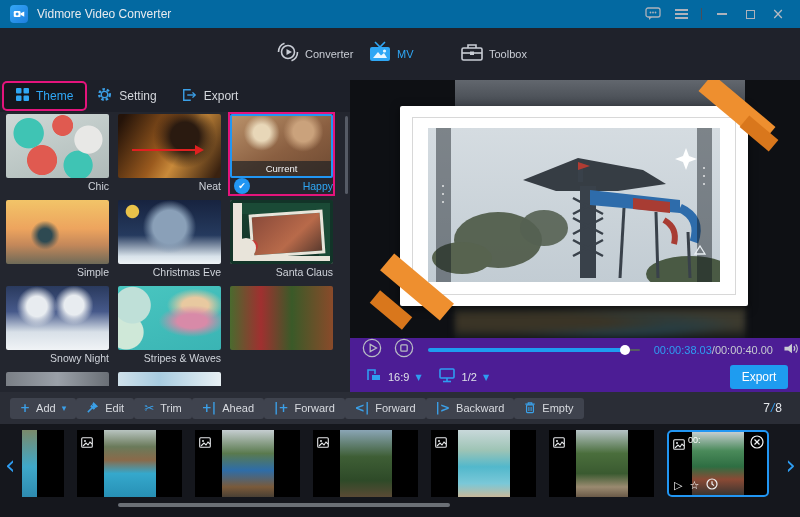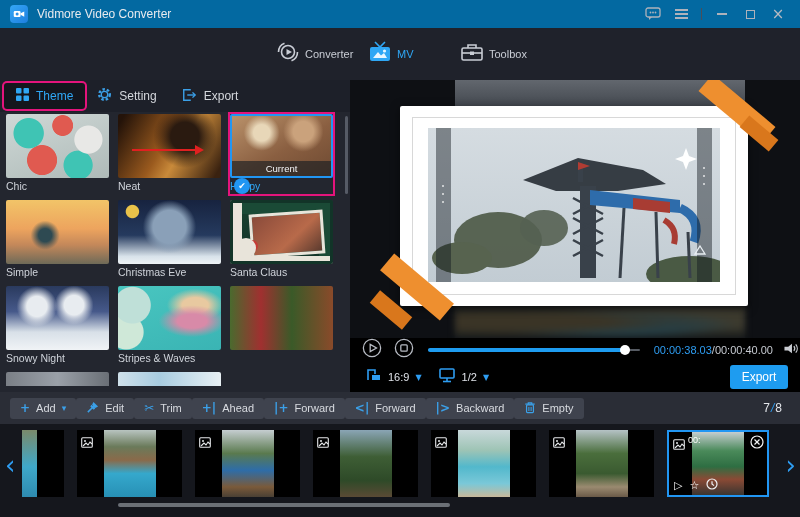--- a/index.html
+++ b/index.html
@@ -27,21 +27,21 @@
   .nav-tab.active .nlabel { color:#2fa7f5; }
 
   
   .left-panel { position:absolute; left:0; top:80px; width:350px; height:312px; background:#23262f; overflow:hidden; }
   .panel-tabs { position:relative; height:32px; background:#1d2029; display:flex; align-items:center; }
   .ptab { display:flex; align-items:center; gap:7px; padding:0 12px; height:26px; font-size:12px; color:#d4d7dc; }
   .ptab.active { background:#14161d; border-radius:3px; margin-left:4px; color:#2fa7f5; box-shadow:0 0 0 2px #e4147c; }
   .theme-grid { position:absolute; left:0; top:32px; width:350px; height:274px; overflow:hidden; display:grid; grid-template-columns:103px 103px 103px; grid-auto-rows:80px; gap:6px 9px; padding:2px 0 0 6px; }
   .tile { position:relative; width:103px; }
   .thumb { position:relative; width:103px; height:64px; border-radius:2px; overflow:hidden; }
-  .tlabel { height:16px; line-height:16px; text-align:left; font-size:10.5px; color:#cfd3da; white-space:nowrap; }
+  .tlabel { height:16px; line-height:16px; text-align:right; font-size:10.5px; color:#cfd3da; white-space:nowrap; }
   .tile.selected .thumb { border:2px solid #2196f3; }
   .tile.selected .tlabel { color:#2fa7f5; }
   .tile.annotated { box-shadow:0 0 0 2px #e4147c; }
   .current-bar { position:absolute; left:0; right:0; bottom:0; height:15px; background:rgba(30,32,36,.68); color:#f2f3f5; font-size:9.5px; text-align:center; line-height:15px; }
   .check-badge { position:absolute; left:4px; bottom:0px; width:16px; height:16px; border-radius:50%; background:#2196f3; color:#fff; font-size:9px; line-height:16px; text-align:center; }
   .red-arrow { position:absolute; left:14%; top:54%; width:62%; height:2px; background:#e02020; }
   .red-arrow:after { content:""; position:absolute; right:-8px; top:-4px; border-left:9px solid #e02020; border-top:5px solid transparent; border-bottom:5px solid transparent; }
   .xmas-text { position:absolute; left:0; right:0; top:26px; text-align:center; color:#f4f6f4; font-size:9px; letter-spacing:1px; }
   .xmas-text .l2 { color:#c43b35; font-size:7px; letter-spacing:0; }
   
@@ -56,21 +56,21 @@
   .th-santa:before { content:""; position:absolute; left:6px; bottom:6px; width:20px; height:20px; border-radius:50%; background:#e8e4da; z-index:2; box-shadow:6px -2px 0 -4px #c43b35; }
   .th-snowy { background:radial-gradient(circle at 30% 32%, #e8ecf0 0 12%, transparent 24%), radial-gradient(circle at 66% 30%, #e8ecf0 0 12%, transparent 24%), linear-gradient(180deg,#2a3a5e 0%,#46598a 40%,#d8e0e8 72%,#f0f3f6 100%); }
   .th-stripes { background:radial-gradient(circle at 14% 30%, #bfe0d8 0 18%, transparent 19%), radial-gradient(circle at 8% 72%, #cfe8d8 0 16%, transparent 17%), radial-gradient(ellipse at 72% 55%, #d88aa8 0 14%, transparent 32%), radial-gradient(ellipse at 75% 30%, #e8c9a0 0 12%, transparent 26%), linear-gradient(160deg,#49c6c0,#3ab4b4); }
   .sliver { width:103px; height:64px; border-radius:2px; }
   .sl1 { background:linear-gradient(90deg,#4a6a2e,#a03030 30%,#3a5a28 60%,#8a4a2a); }
   .sl2 { background:linear-gradient(90deg,#7a7f86,#9aa0a8 50%,#6a6f76); }
   .sl3 { background:linear-gradient(90deg,#cfe0ea,#a8cce0 40%,#e8f0f4); }
   .v-scrollbar { position:absolute; right:2px; top:36px; width:3px; height:78px; border-radius:2px; background:#565b66; }
 
   
-  .right-panel { position:absolute; left:350px; top:80px; width:450px; height:312px; background:#000000; }
+  .right-panel { position:absolute; left:350px; top:80px; width:450px; height:312px; background:#4c1d95; }
   .stage { position:absolute; left:0; top:0; width:450px; height:258px; background:#0e1014; overflow:hidden; }
   .backdrop { position:absolute; left:105px; top:0; width:290px; height:258px; background:linear-gradient(180deg,#62676e 0%,#4a4f56 8%,#2c3037 22%,#16181d 48%,#111318 100%); }
   .backdrop-bottom { position:absolute; left:105px; top:226px; width:290px; height:32px; background:radial-gradient(ellipse at 20% 50%, #3a3426 0 30%, transparent 60%), radial-gradient(ellipse at 55% 60%, #23404a 0 25%, transparent 55%), radial-gradient(ellipse at 85% 40%, #3c3a2e 0 30%, transparent 60%), #20221f; filter:blur(3px); }
   .photo-card { position:absolute; left:50px; top:26px; width:348px; height:200px; background:#fff; border-radius:2px; box-shadow:0 2px 10px rgba(0,0,0,.5); }
   .inner-frame { position:absolute; left:12px; top:11px; right:12px; bottom:11px; border:1px solid #d8d8d8; }
   .photo { position:absolute; left:28px; top:22px; width:292px; height:154px; overflow:hidden; background:#c9d2d8; }
   .tape { position:absolute; background:#ee8f2f; z-index:5; }
   .tape.tr1 { width:82px; height:22px; left:346px; top:18px; transform:rotate(40deg); }
   .tape.tr2 { width:38px; height:15px; left:390px; top:46px; transform:rotate(40deg); background:#d9771c; }
   .tape.bl1 { width:78px; height:22px; left:28px; top:196px; transform:rotate(40deg); }
@@ -106,21 +106,21 @@
   .timeline { position:absolute; left:0; top:424px; width:800px; height:93px; background:#15171d; }
   .tl-chevron { position:absolute; top:28px; font-size:26px; color:#2e9df2; line-height:1; }
   .tl-chevron.left { left:5px; }
   .tl-chevron.right { right:4px; }
   .tl-items { position:absolute; left:22px; top:6px; height:67px; display:flex; gap:13px; }
   .tl-item { position:relative; height:67px; background:#000; flex:none; overflow:hidden; }
   .tl-item .tl-photo { position:absolute; top:0; bottom:0; left:50%; width:52px; margin-left:-26px; }
   .tl-item.partial { width:42px; }
   .tl-item.partial .tl-photo { left:0; margin-left:0; width:15px; }
   .tl-item.w { width:105px; }
-  .tl-item.selected { width:102px; border:2px solid #2196f3; border-radius:0; }
+  .tl-item.selected { width:102px; border:2px solid #2196f3; border-radius:5px; }
   .tl-badge { position:absolute; left:4px; top:4px; z-index:3; }
   .tl-time { position:absolute; left:19px; top:3px; font-size:9px; color:#fff; z-index:3; }
   .tl-close { position:absolute; right:3px; top:3px; z-index:3; }
   .tl-ctrls { position:absolute; left:5px; bottom:3px; display:flex; align-items:center; gap:7px; z-index:3; color:#fff; font-size:11px; }
   .p1 { background:linear-gradient(180deg,#7a8a6a,#3fa8c9 55%,#2e8bb0); }
   .p2 { background:linear-gradient(180deg,#b8c4c0 0%,#6a7a5a 25%,#8a6a4a 45%,#35a8cc 65%,#2790b5 100%); }
   .p3 { background:linear-gradient(180deg,#c5cdd0 0%,#5a7a4e 35%,#2e6da8 60%,#7a5a3a 85%,#4a4034 100%); }
   .p4 { background:linear-gradient(180deg,#8aa5b5 0%,#3e5e35 40%,#2e4a28 75%,#5a4a35 100%); }
   .p5 { background:linear-gradient(180deg,#c8d8da 0%,#9ec4b5 30%,#52b8cc 55%,#7ac8d8 80%,#c8b89a 100%); }
   .p6 { background:linear-gradient(180deg,#b5c2c5 0%,#4a6e3c 35%,#3a5a30 65%,#9a8a70 85%,#6a5a48 100%); }

